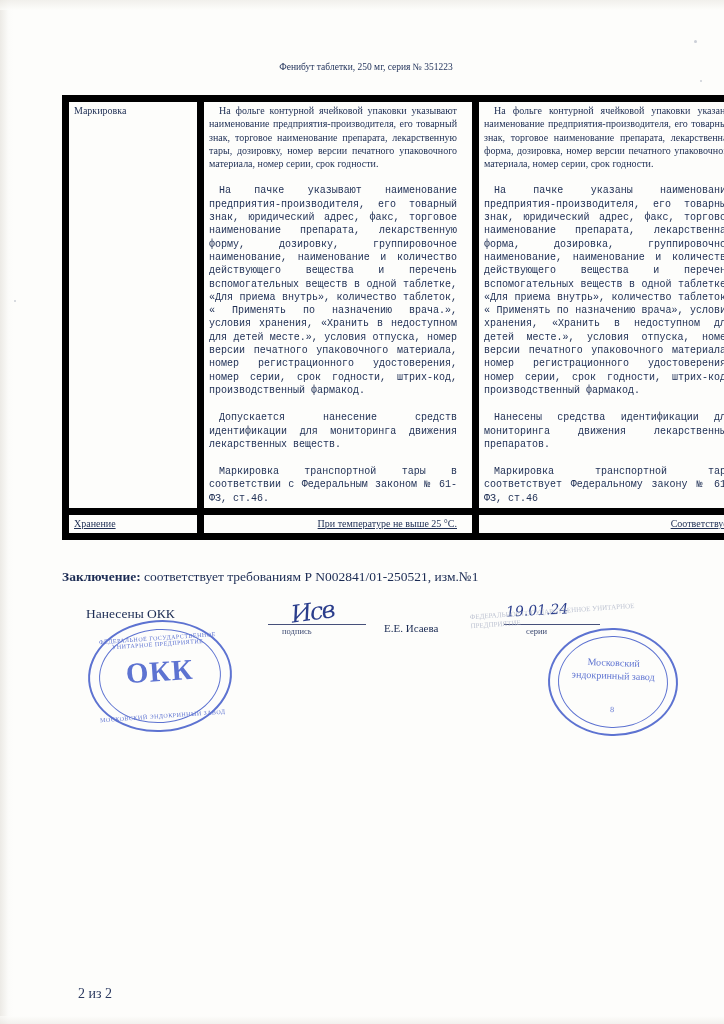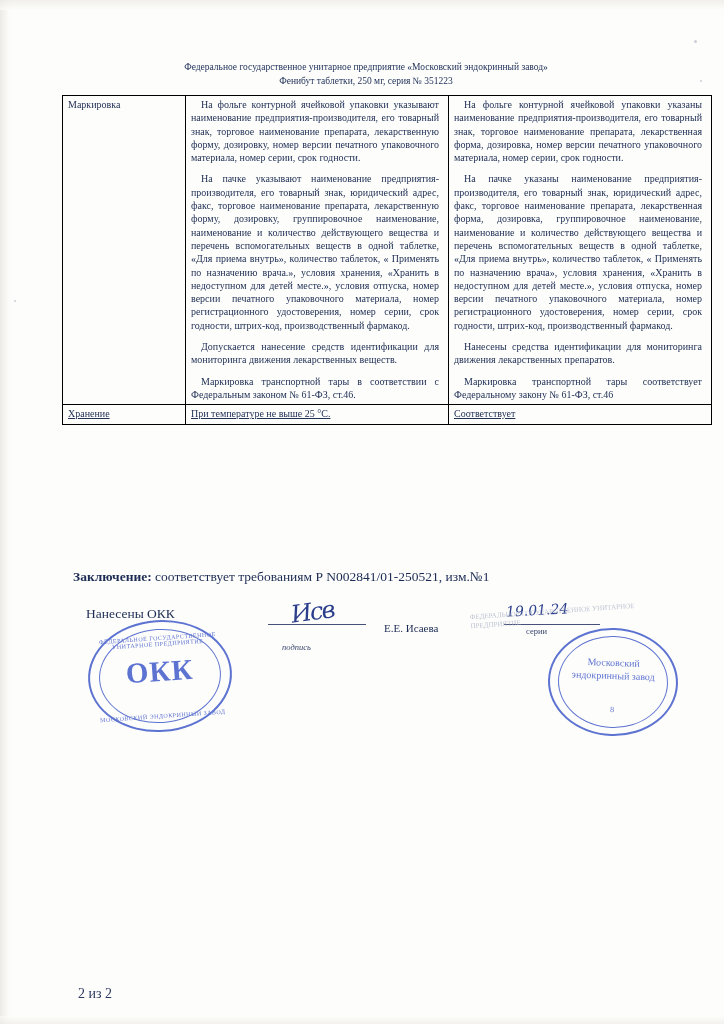--- a/index.html
+++ b/index.html
@@ -63,60 +63,60 @@
 
   table.main {
     position: absolute;
     left: 62px;
     top: 95px;
     width: 604px;
     border-collapse: collapse;
     table-layout: fixed;
   }
   table.main td {
-    border: 1px solid #000000;
+    border: 7px solid #000000;
     vertical-align: top;
-    padding: 2px 9px 3px 5px;
+    padding: 2px 15px 3px 5px;
     font-size: 10px;
     line-height: 13.3px;
     color: #223257;
     text-align: justify;
     text-justify: inter-word;
     hyphens: manual;
   }
   td.label {
     width: 108px;
     text-align: left;
     vertical-align: middle;
     padding-left: 8px;
   }
   td.col-mid { width: 248px; }
   td.col-right { width: 248px; }
   td p { margin: 0; text-indent: 10px; }
-  td p + p { margin-top: 8px; }
+  td p + p { margin-top: 14px; font-family: Liberation Mono, monospace; }
   .row-small td {
     font-size: 10px;
     line-height: 13px;
     padding: 1px 5px 2px 5px;
     vertical-align: middle;
     text-decoration: underline;
   }
-  .row-small td.center { text-align: left; }
+  .row-small td.center { text-align: right; }
   .row-small td.label { vertical-align: middle; }
 
   .conclusion {
     position: absolute;
     left: 62px;
     top: 568px;
     width: 620px;
     font-size: 13.5px;
     line-height: 17px;
     color: #1b2b53;
   }
-  .conclusion b { font-weight: bold; margin-left: 11px; }
+  .conclusion b { font-weight: bold; }
 
   .sign-row {
     position: absolute;
     left: 86px;
     top: 602px;
     width: 600px;
     height: 50px;
     font-size: 13px;
     color: #1b2b53;
   }
@@ -127,25 +127,24 @@
     white-space: nowrap;
   }
   .sign-line {
     position: absolute;
     left: 182px; top: 22px;
     width: 98px;
     border-bottom: 1px solid #46507a;
   }
   .sign-caption {
     position: absolute;
-    left: 196px; top: 40px;
+    left: 196px; top: 24px;
     font-size: 8.5px;
     color: #3c4askip;
     color: #3b4870;
-    font-style: italic;
   }
   .sign-name {
     position: absolute;
     left: 298px; top: 20px;
     font-size: 11px;
     white-space: nowrap;
   }
   .date-line {
     position: absolute;
     left: 418px; top: 22px;
@@ -277,30 +276,29 @@
 <div class="page">
 
   <div class="scan-edge-left"></div>
   <div class="scan-edge-top"></div>
   <div class="scan-edge-bottom"></div>
   <div class="speck" style="left:694px;top:40px;width:3px;height:3px;"></div>
   <div class="speck" style="left:700px;top:80px;width:2px;height:2px;"></div>
   <div class="speck" style="left:14px;top:300px;width:2px;height:2px;"></div>
 
   <div class="doc-header">
-    <div>Федеральное государственное унитарное предприятие «Московский эндокринный завод»</div>
     <div>Фенибут таблетки, 250 мг, серия № 351223</div>
   </div>
 
   <table class="main">
     <tbody>
       <tr>
         <td class="label">Маркировка</td>
         <td class="col-mid">
-          <p>На фольге контурной ячейковой упаковки указывают наименование предприятия-производителя, его товарный знак, торговое наименование препарата, лекарственную форму, дозировку, номер версии печатного упаковочного материала, номер серии, срок годности.</p>
+          <p>На фольге контурной ячейковой упаковки указывают наименование предприятия-производителя, его товарный знак, торговое наименование препарата, лекарственную тары, дозировку, номер версии печатного упаковочного материала, номер серии, срок годности.</p>
           <p>На пачке указывают наименование предприятия-производителя, его товарный знак, юридический адрес, факс, торговое наименование препарата, лекарственную форму, дозировку, группировочное наименование, наименование и количество действующего вещества и перечень вспомогательных веществ в одной таблетке, «Для приема внутрь», количество таблеток, « Применять по назначению врача.», условия хранения, «Хранить в недоступном для детей месте.», условия отпуска, номер версии печатного упаковочного материала, номер регистрационного удостоверения, номер серии, срок годности, штрих-код, производственный фармакод.</p>
           <p>Допускается нанесение средств идентификации для мониторинга движения лекарственных веществ.</p>
           <p>Маркировка транспортной тары в соответствии с Федеральным законом № 61-ФЗ, ст.46.</p>
         </td>
         <td class="col-right">
           <p>На фольге контурной ячейковой упаковки указаны наименование предприятия-производителя, его товарный знак, торговое наименование препарата, лекарственная форма, дозировка, номер версии печатного упаковочного материала, номер серии, срок годности.</p>
           <p>На пачке указаны наименование предприятия-производителя, его товарный знак, юридический адрес, факс, торговое наименование препарата, лекарственная форма, дозировка, группировочное наименование, наименование и количество действующего вещества и перечень вспомогательных веществ в одной таблетке, «Для приема внутрь», количество таблеток, « Применять по назначению врача», условия хранения, «Хранить в недоступном для детей месте.», условия отпуска, номер версии печатного упаковочного материала, номер регистрационного удостоверения, номер серии, срок годности, штрих-код, производственный фармакод.</p>
           <p>Нанесены средства идентификации для мониторинга движения лекарственных препаратов.</p>
           <p>Маркировка транспортной тары соответствует Федеральному закону № 61-ФЗ, ст.46</p>
         </td>

